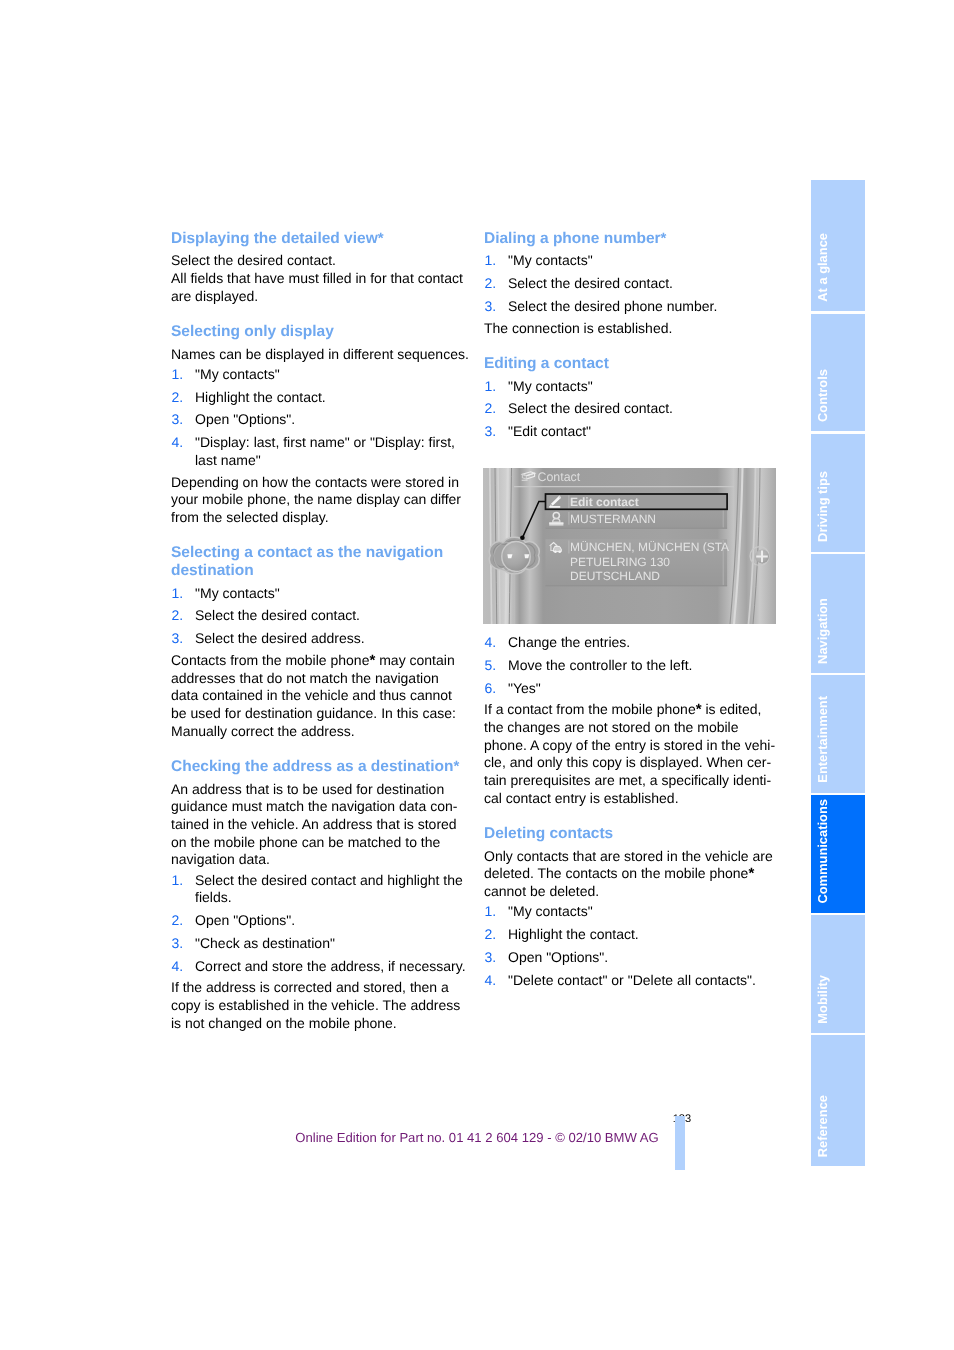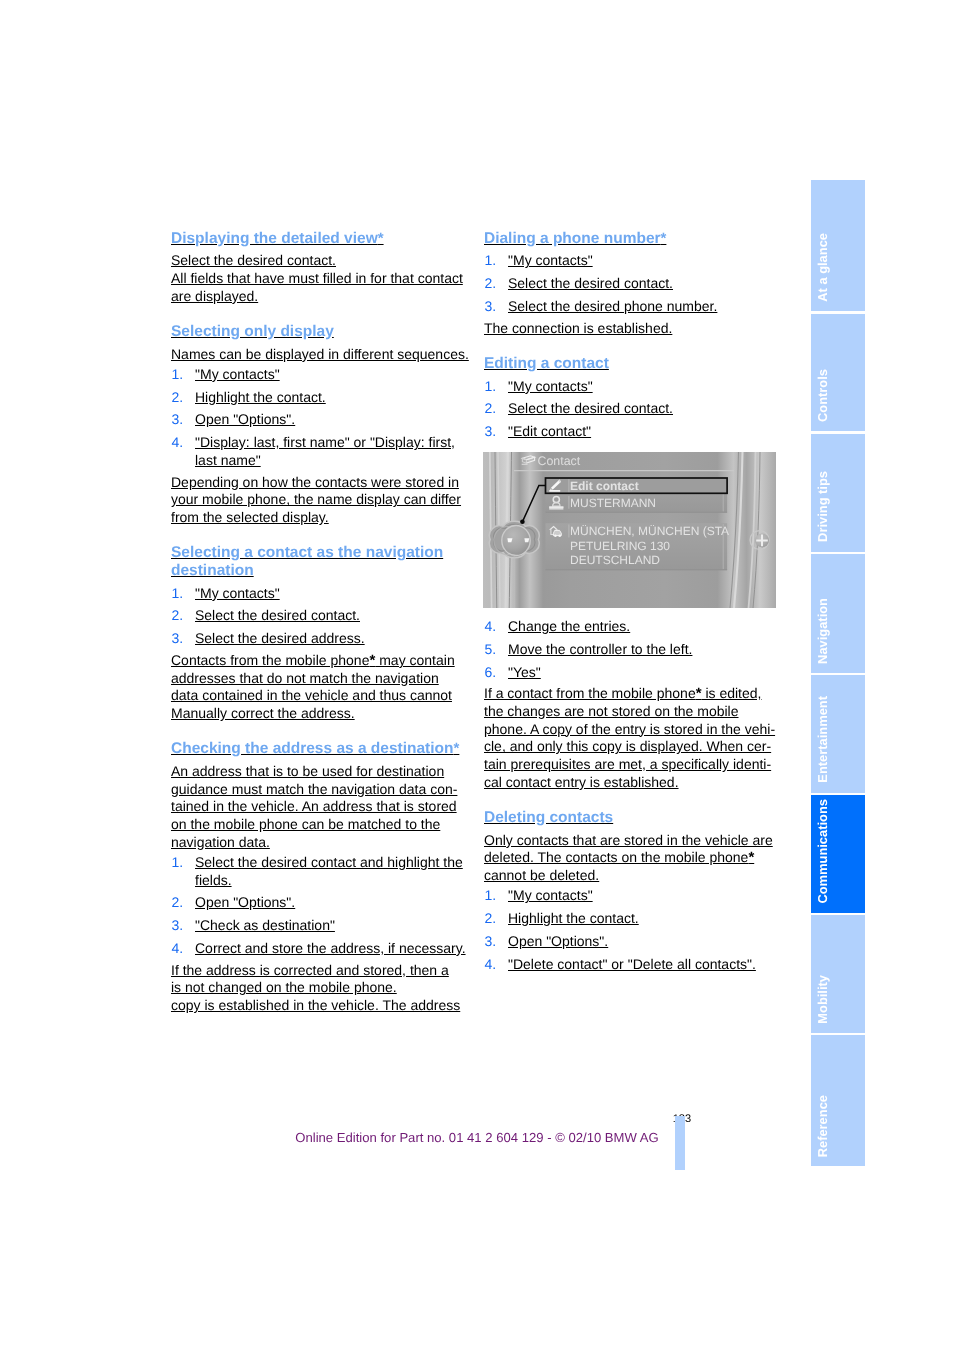--- a/index.html
+++ b/index.html
@@ -1,39 +1,39 @@
 <!DOCTYPE html>
 <html><head>
 <meta charset="utf-8">
 <title>BMW Owner's Manual - Communications</title>
 <style>
   html,body{margin:0;padding:0;background:#fff;}
   body{width:954px;height:1350px;font-family:"Liberation Sans",sans-serif;overflow:hidden;
     -webkit-font-smoothing:antialiased;text-rendering:geometricPrecision;}
   .page{position:relative;width:954px;height:1350px;background:#fff;}
 
-  .col{position:absolute;width:296px;text-decoration:underline;}
+  .col{position:absolute;width:296px;}
   .col-left{left:171px;top:229.6px;}
   .col-right{left:484px;top:229.6px;}
 
   .sec-head{
     font-size:15.5px;font-weight:bold;color:#6fa8f0;
     line-height:17.7px;margin:0 0 5.2px 0;
   }
   .sec-head .ln{display:block;white-space:nowrap;line-height:17.7px;}
   .sec-gap{height:17.3px;}
   .para{margin:0;}
   .para .ln{font-size:14px;color:#000;line-height:17.7px;white-space:nowrap;display:block;}
   .steps{list-style:none;margin:2.4px 0 4.0px 0;padding:0;}
   .steps li{position:relative;padding-left:24px;margin:0 0 5.1px 0;}
   .steps li:last-child{margin-bottom:0;}
   .steps .ln{font-size:14px;color:#000;line-height:17.7px;white-space:nowrap;display:block;}
   .steps .num{position:absolute;left:0.5px;top:0;color:#1668f2;font-size:14px;line-height:17.7px;}
   .star{font-weight:bold;font-size:15px;}
-  .figwrap{margin:11px 0 10px -1.3px;width:293px;height:156px;line-height:0;}
+  .figwrap{margin:27px 0 10px -1.3px;width:293px;height:156px;line-height:0;}
   .figwrap svg{display:block;}
 
   .pagenum{position:absolute;left:584px;top:1111.5px;width:107px;text-align:right;
     font-size:11px;line-height:14px;color:#000;}
   .footline{position:absolute;left:229px;top:1130.5px;width:496px;text-align:center;
     font-size:13.1px;line-height:13px;color:#701a75;}
   .fbar{position:absolute;left:675px;top:1116px;width:10px;height:54px;background:#b1d1fd;}
 
   .tabs{position:absolute;left:811px;top:179.5px;width:54px;}
   .tab{position:relative;width:54px;background:#b1d1fd;margin-bottom:2.4px;}
@@ -104,20 +104,21 @@
         </li>
         <li>
           <span class="num">3.</span>
           <span class="ln">Select the desired address.</span>
         </li>
       </ol>
       <div class="para">
         <span class="ln">Contacts from the mobile phone<span class="star">*</span> may contain</span>
         <span class="ln">addresses that do not match the navigation</span>
         <span class="ln">data contained in the vehicle and thus cannot</span>
+        <span class="ln">be used for destination guidance. In this case:</span>
         <span class="ln">Manually correct the address.</span>
       </div>
       <div class="sec-gap"></div>
       <div class="sec-head">
         <span class="ln">Checking the address as a destination<span class="star">*</span></span>
       </div>
       <div class="para">
         <span class="ln">An address that is to be used for destination</span>
         <span class="ln">guidance must match the navigation data con-</span>
         <span class="ln">tained in the vehicle. An address that is stored</span>
@@ -138,22 +139,22 @@
           <span class="num">3.</span>
           <span class="ln">"Check as destination"</span>
         </li>
         <li>
           <span class="num">4.</span>
           <span class="ln">Correct and store the address, if necessary.</span>
         </li>
       </ol>
       <div class="para">
         <span class="ln">If the address is corrected and stored, then a</span>
+        <span class="ln">copy is established in the vehicle. The address</span>
         <span class="ln">is not changed on the mobile phone.</span>
-        <span class="ln">copy is established in the vehicle. The address</span>
       </div>
     </div>
   <div class="col col-right" id="colR">
       <div class="sec-head">
         <span class="ln">Dialing a phone number<span class="star">*</span></span>
       </div>
       <ol class="steps">
         <li>
           <span class="num">1.</span>
           <span class="ln">"My contacts"</span>

